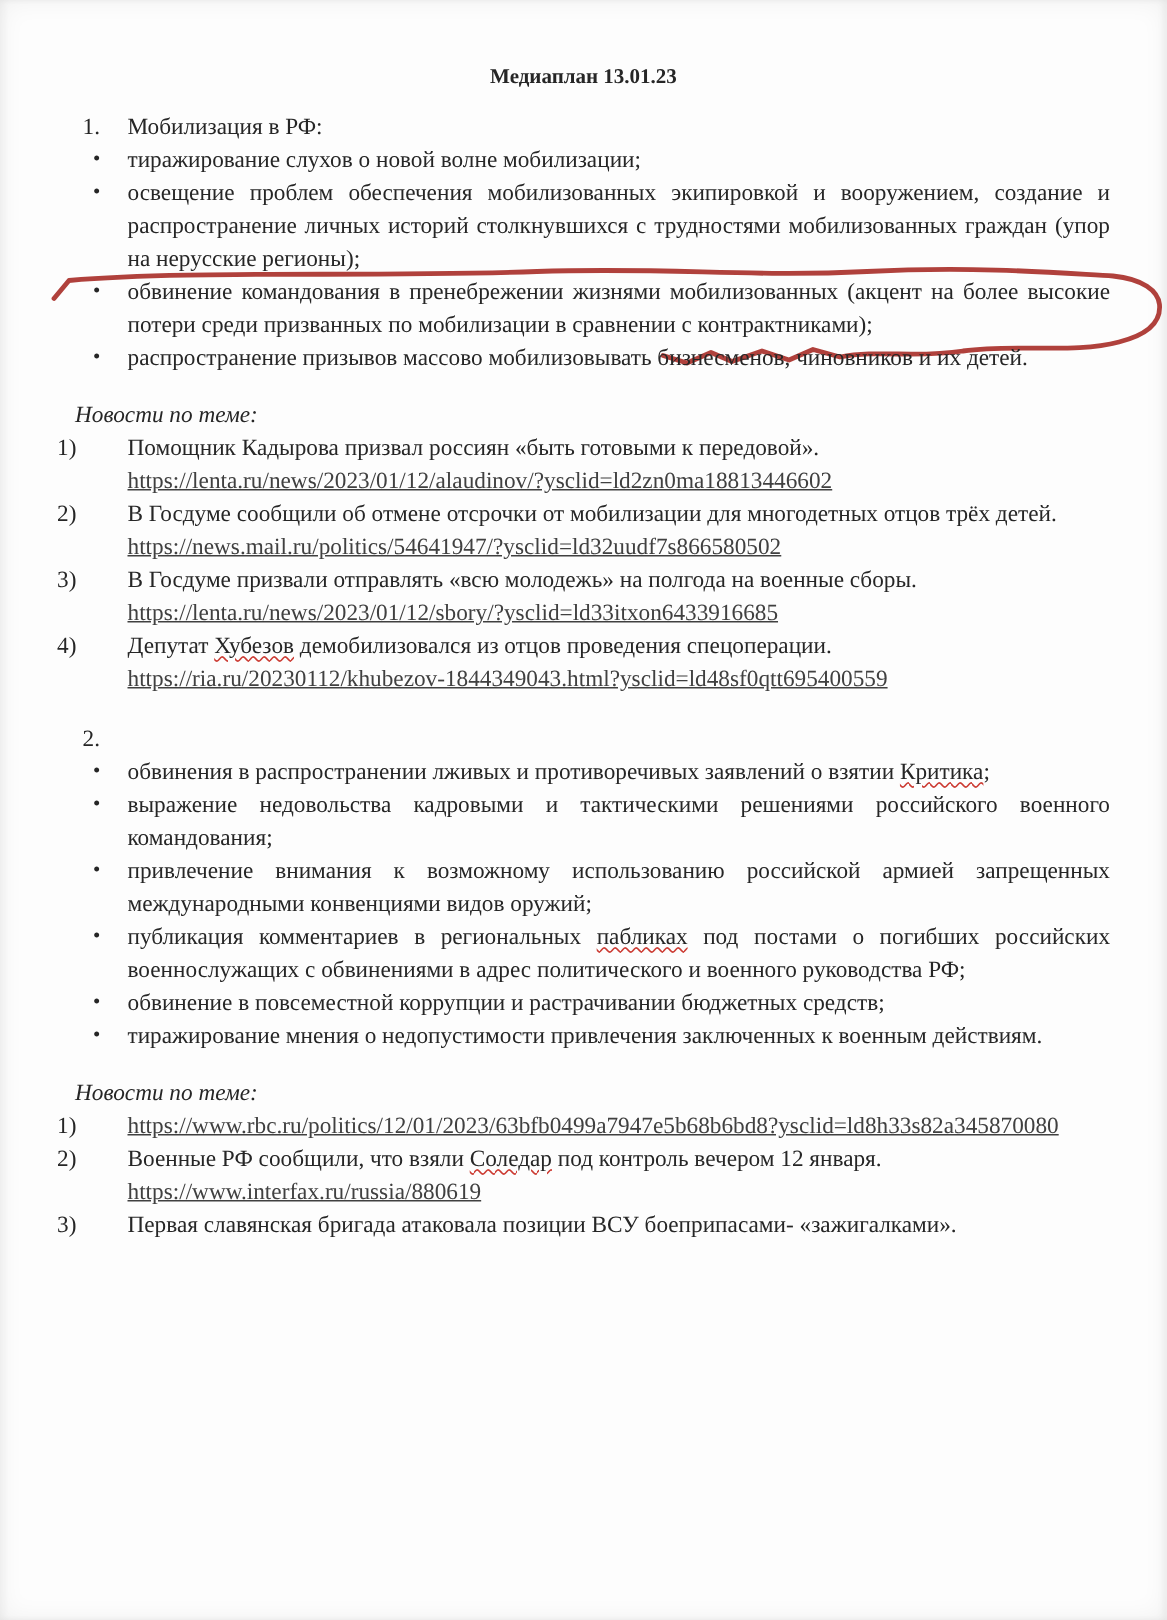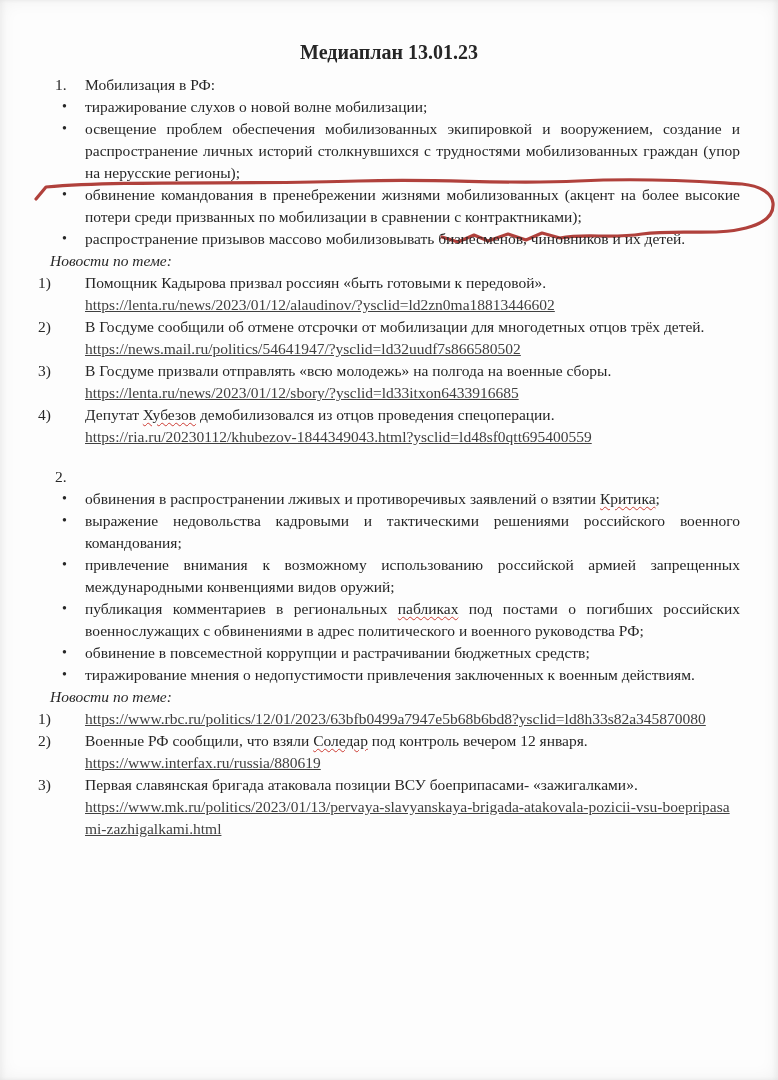--- a/index.html
+++ b/index.html
@@ -8,29 +8,29 @@
     width:778px;height:1080px;
     background:#fdfdfd;
     overflow:hidden;
     box-shadow:inset 0 0 18px rgba(0,0,0,0.06), inset -3px 0 4px rgba(0,0,0,0.04), inset 3px 0 4px rgba(0,0,0,0.03);
     font-family:"Liberation Serif","DejaVu Serif",serif;
     font-size:15.5px;line-height:22px;color:#262626;
     box-sizing:border-box;
     padding:40px 38px 8px 0;
   }
   .title{
-    text-align:center;font-weight:bold;font-size:20px;line-height:24px;
+    text-align:center;font-weight:bold;font-size:14px;line-height:24px;
     margin:0 0 10px 38px;
   }
   .sec-heading{display:flex;margin-left:55px;}
   .sec-num{width:30px;flex:none;}
   .bullet{display:flex;margin-left:62px;position:relative;}
   .marker{width:23px;flex:none;font-size:14px;}
   .btext{flex:1;text-align:justify;}
-  .news-label{margin-left:50px;font-style:italic;}
+  .news-label{margin-left:50px;font-style:italic;margin-top:16px;}
   .news-item{display:flex;margin-left:38px;}
   .nnum{width:47px;flex:none;}
   .ntext{flex:1;}
   .nheading{text-align:justify;}
   .nlink{
     display:block;color:#404040;text-decoration:underline;
     word-break:break-all;cursor:pointer;
   }
   .sp{
     text-decoration-line:underline;text-decoration-style:wavy;
@@ -168,17 +168,16 @@
     <div class="ntext">
       <div class="nheading"><span>Военные РФ сообщили, что взяли </span><span class="sp">Соледар</span><span> под контроль вечером 12 января.</span></div>
       <a class="nlink">https://www.interfax.ru/russia/880619</a>
     </div>
   </div>
 
   <div class="news-item">
     <span class="nnum">3)</span>
     <div class="ntext">
       <div class="nheading"><span>Первая славянская бригада атаковала позиции ВСУ боеприпасами- «зажигалками».</span><span class="sp"></span><span></span></div>
-      <a class="nlink">https://www.mk.ru/politics/2023/01/13/pervaya-slavyanskaya-brigada-atakovala-pozicii-vsu-boepripasami-zazhigalkami.html</a>
     </div>
   </div>
 
 </div>
 
 </body></html>

